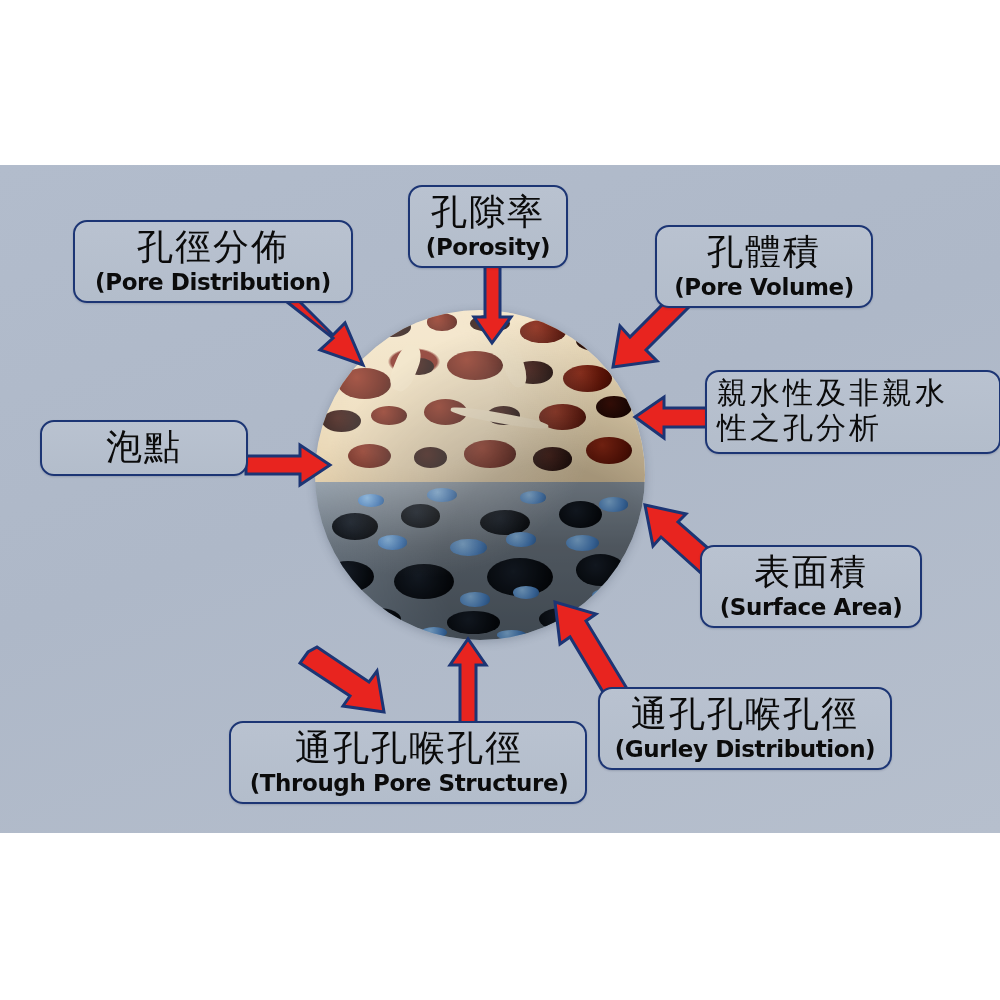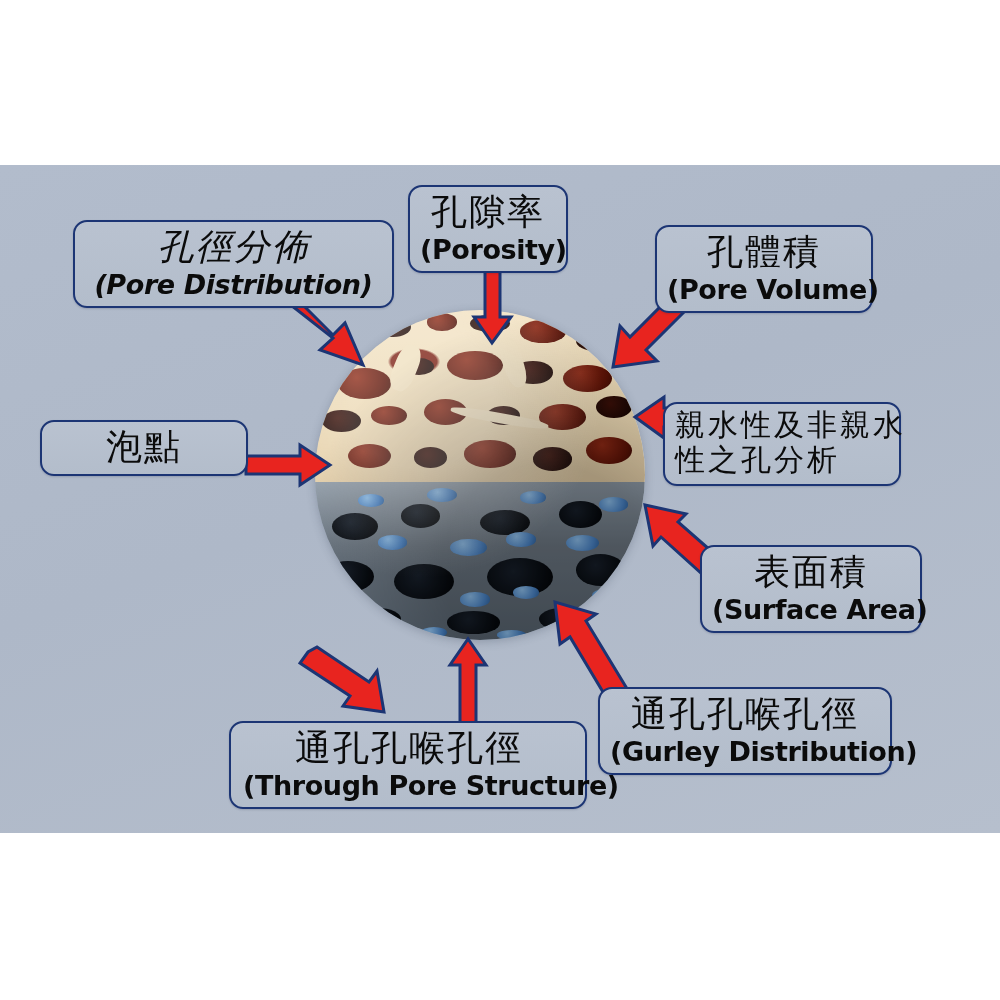--- a/index.html
+++ b/index.html
@@ -105,21 +105,21 @@
     display: block;
     font-family: "DejaVu Serif", "Liberation Serif", serif;
     font-size: 36px;
     font-weight: 400;
     letter-spacing: 2px;
     white-space: nowrap;
   }
   .box .en {
     display: block;
     font-family: "DejaVu Sans", "Liberation Sans", sans-serif;
-    font-size: 27px;
+    font-size: 23px;
     font-weight: 700;
     letter-spacing: -0.4px;
     white-space: nowrap;
     margin-top: 1px;
   }
   .box.cn-only .cn {
     font-size: 30px;
     letter-spacing: 3px;
     text-align: left;
   }
@@ -246,36 +246,36 @@
           <div class="node blue" style="left:60%; top:66%; width:8%;  height:8%;"></div>
           <div class="node blue" style="left:84%; top:68%; width:8%;  height:8%;"></div>
           <div class="node blue" style="left:32%; top:92%; width:8%;  height:7%;"></div>
           <div class="node blue" style="left:55%; top:94%; width:9%;  height:6%;"></div>
         </div>
 
         <div id="sphere-shade"></div>
       </div>
     </div>
 
-    <div class="box" style="left:73px; top:55px; width:321px;font-style:italic;">
+    <div class="box" style="left:73px; top:55px; width:280px;">
       <span class="cn">孔徑分佈</span>
       <span class="en">(Pore Distribution)</span>
     </div>
 
     <div class="box" style="left:408px; top:20px; width:160px;">
       <span class="cn">孔隙率</span>
       <span class="en">(Porosity)</span>
     </div>
 
     <div class="box" style="left:655px; top:60px; width:218px;">
       <span class="cn">孔體積</span>
       <span class="en">(Pore Volume)</span>
     </div>
 
-    <div class="box cn-only" style="left:663px; top:205px; width:238px;margin-top:32px;">
+    <div class="box cn-only" style="left:705px; top:205px; width:296px;">
       <span class="cn">親水性及非親水</span>
       <span class="cn">性之孔分析</span>
     </div>
 
     <div class="box" style="left:700px; top:380px; width:222px;">
       <span class="cn">表面積</span>
       <span class="en">(Surface Area)</span>
     </div>
 
     <div class="box" style="left:598px; top:522px; width:294px;">

